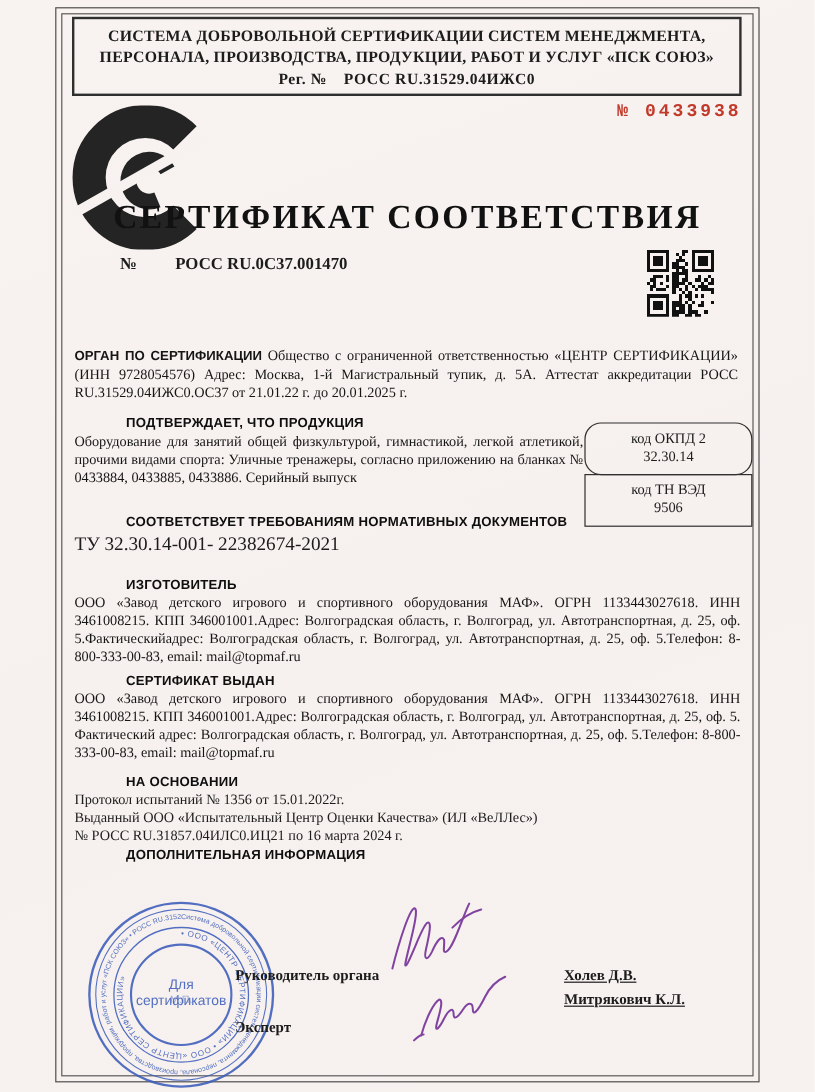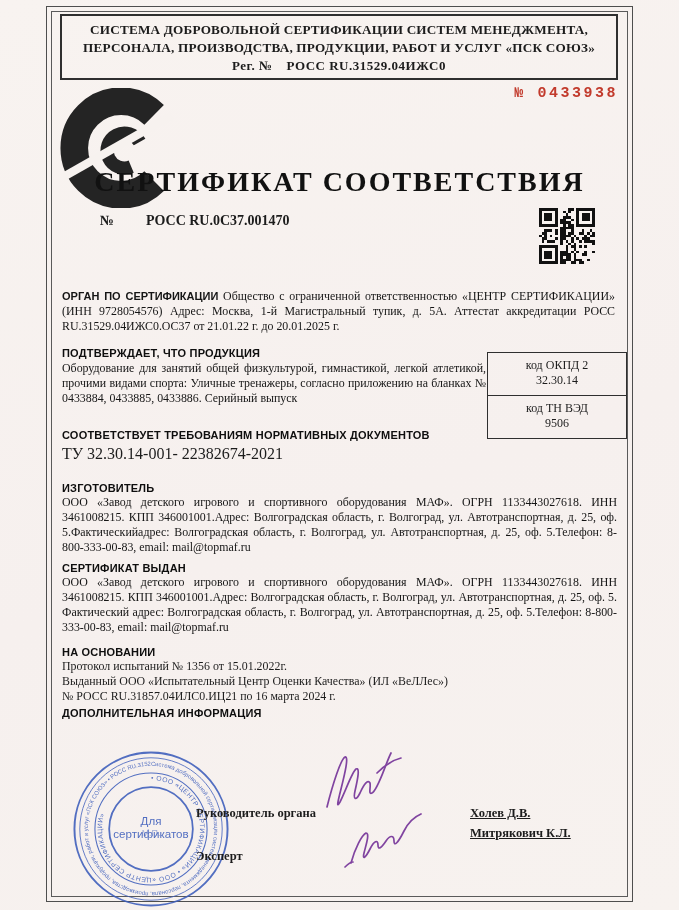--- a/index.html
+++ b/index.html
@@ -39,34 +39,34 @@
   .cert-no-row { position:absolute; left:100px; top:213px; font-weight:bold; font-size:14px; }
   .cert-no-row .no-sign { display:inline-block; width:46px; }
   .validity-row { position:absolute; left:100px; top:239px; font-size:13.5px; }
   .validity-row .u { border-bottom:1px solid #2a2a2a; padding:0 4px 1px 4px; }
   .validity-row .gap { display:inline-block; width:26px; }
 
   .qr { position:absolute; left:539px; top:208px; width:56px; height:56px; }
 
   .sec-label {
     font-family:"Liberation Sans", sans-serif; font-weight:bold;
-    font-size:11px; letter-spacing:0.2px; color:#0e0e0e;
+    font-size:11px; letter-spacing:0.2px; color:#0e0e0e;margin-left:43px;
   }
   .body-text { font-size:11.9px; line-height:15px; text-align:justify; color:#151515; }
   .inline-label { font-family:"Liberation Sans", sans-serif; font-weight:bold; font-size:11px; }
 
   .org-section { position:absolute; left:62px; top:277px; width:553px; }
   .product-label { position:absolute; left:62px; top:347px; }
   .product-body { position:absolute; left:62px; top:361px; width:424px; }
 
   .code-box {
     position:absolute; left:487px; width:140px; height:44px; box-sizing:border-box;
     border:1px solid #2f2f2f; text-align:center; font-size:12px; line-height:15px; padding-top:5px;
   }
-  .code-box.okpd { top:352px; }
+  .code-box.okpd { top:352px;border-radius:14px; }
   .code-box.tnved { top:395px; }
 
   .norm-label { position:absolute; left:62px; top:429px; }
   .norm-text  { position:absolute; left:62px; top:445px; font-size:16px; }
 
   .manu-label { position:absolute; left:62px; top:482px; }
   .manu-body  { position:absolute; left:62px; top:495px; width:555px; }
   .issued-label { position:absolute; left:62px; top:562px; }
   .issued-body  { position:absolute; left:62px; top:575px; width:555px; }
 

